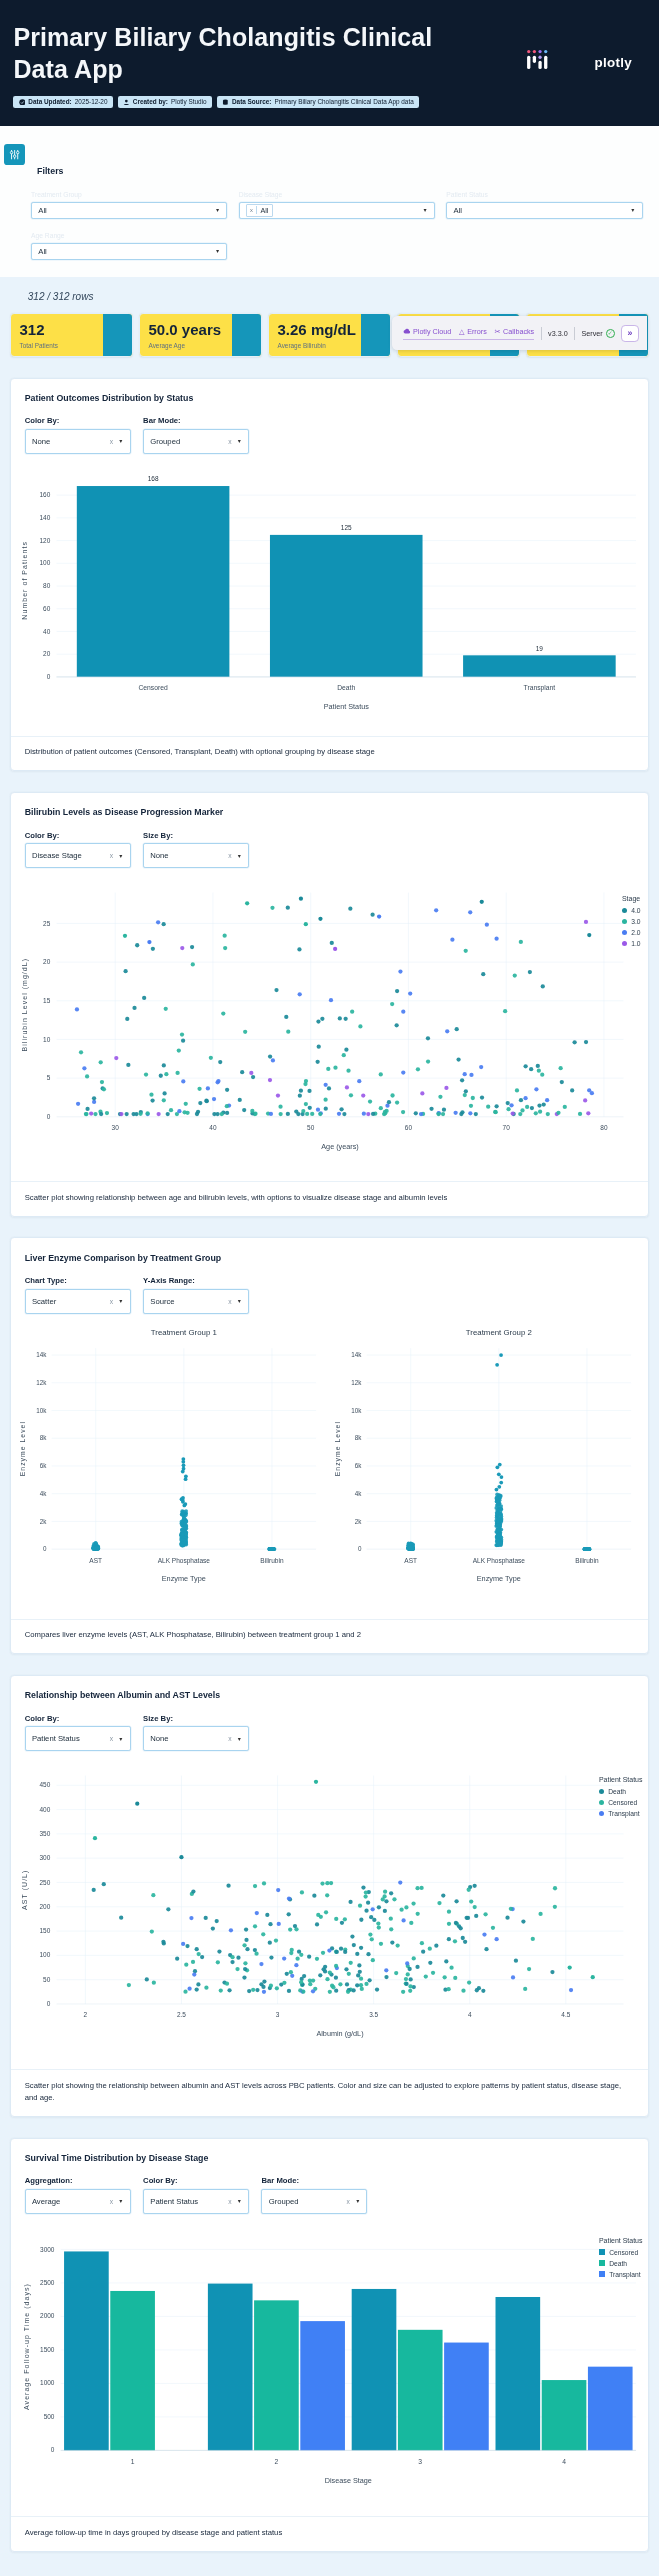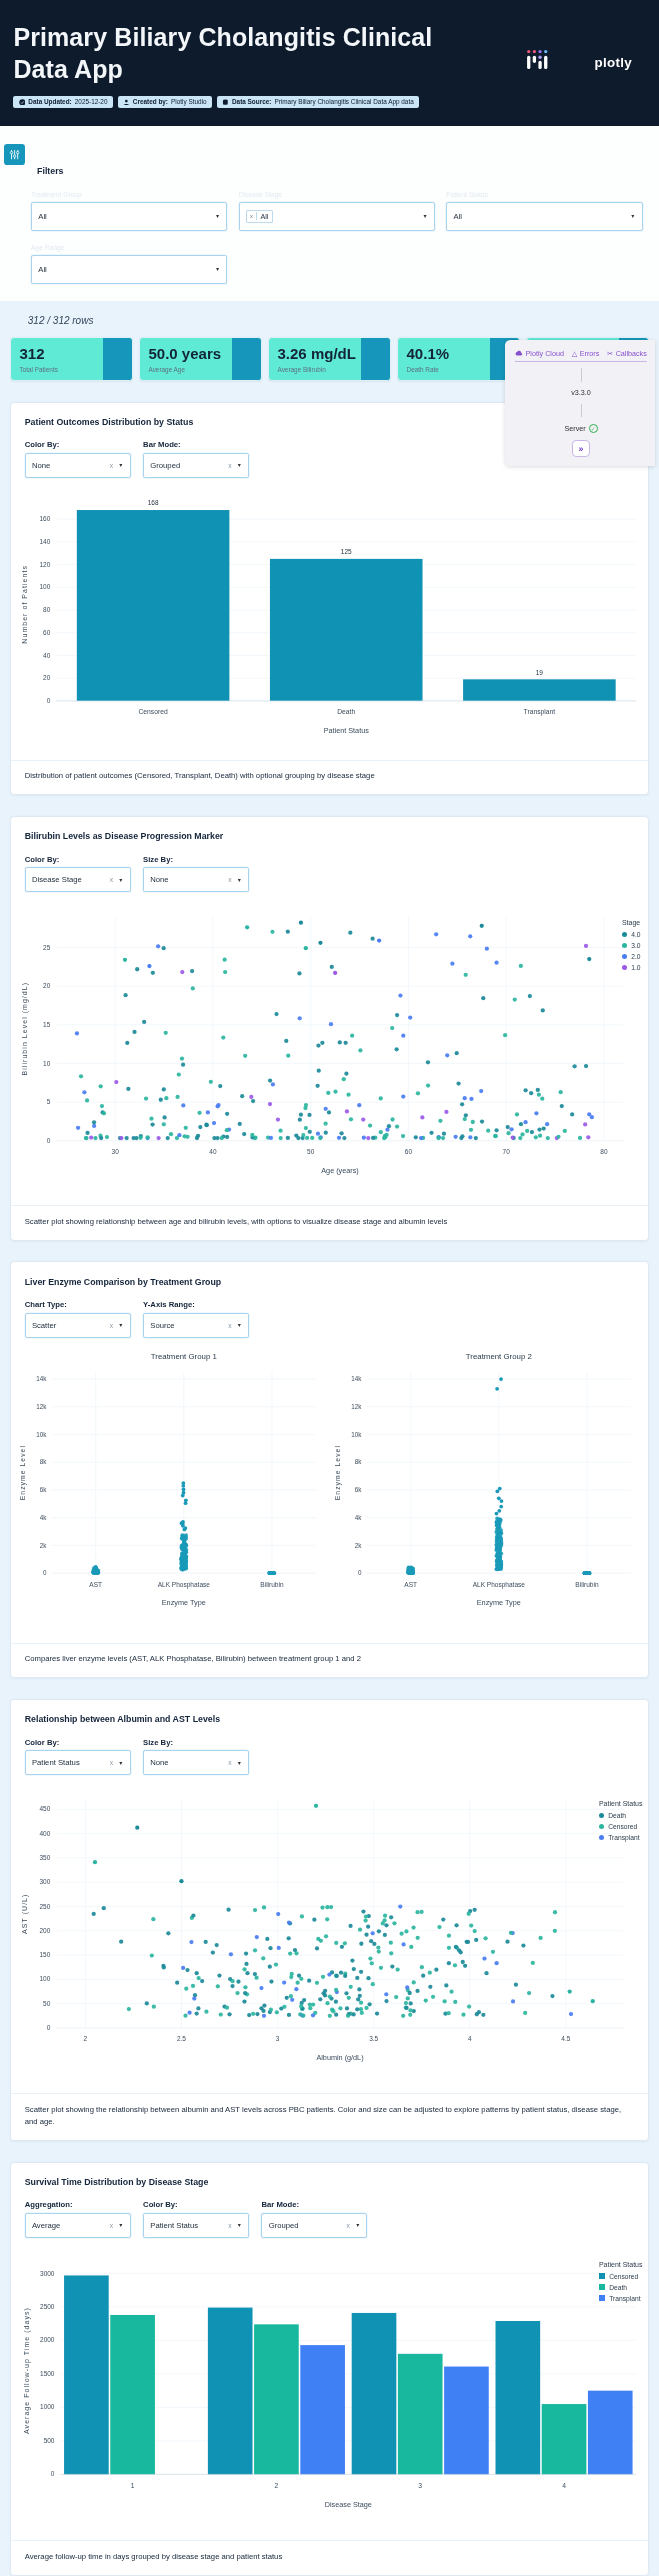--- a/index.html
+++ b/index.html
@@ -18,38 +18,38 @@
   .badge b { font-weight: 700; }
   .plotly-logo { position: absolute; right: 27px; top: 49px; display: flex; align-items: flex-end; gap: 5.2px; }
   .logo-text { color: #ffffff; font-size: 13.4px; font-weight: 700; letter-spacing: 0.3px; margin-left: 39px; }
   
   .filters-section { background: #fdfefe; padding: 8.2px 10.3px 17.5px 4.1px; }
   .filters-head { display: flex; align-items: center; gap: 12.4px; }
   .filters-icon { width: 20.6px; height: 20.6px; background: #1596ba; border-radius: 3.1px; display: flex; align-items: center; justify-content: center; }
   .filters-title { font-size: 8.8px; font-weight: 700; color: #16263c; margin-top: 32px; }
   .filter-grid { display: grid; grid-template-columns: repeat(3, 1fr); column-gap: 11.3px; row-gap: 13.4px; margin: 15.5px 6.2px 0 27px; }
   .filter-label { font-size: 6.7px; color: #e3eaf1; margin-bottom: 3.6px; }
-  .dropdown { background: #fff; border: 0.5px solid #a9d4ef; border-radius: 2.1px; height: 29px; display: flex; align-items: center; padding: 0 6.2px; font-size: 7.7px; color: #22313f; box-shadow: 0 0 0 0.5px rgba(173,214,240,.35); }
+  .dropdown { background: #fff; border: 0.5px solid #a9d4ef; border-radius: 2.1px; height: 17px; display: flex; align-items: center; padding: 0 6.2px; font-size: 7.7px; color: #22313f; box-shadow: 0 0 0 0.5px rgba(173,214,240,.35); }
   .dd-value { flex: 1; }
   .dd-x { color: #8b98a5; font-size: 6.7px; margin-right: 5.2px; }
   .dd-caret { color: #333; font-size: 5.2px; }
   .chip { border: 0.5px solid #bcd9ee; border-radius: 1px; display: inline-flex; align-items: center; margin-right: 4.1px; }
   .chip .chip-x { padding: 1px 3.1px; border-right: 0.5px solid #bcd9ee; color: #6b7a88; font-size: 5.7px; }
   .chip .chip-label { padding: 1px 3.6px; font-size: 7.2px; }
   
   .page-body { padding: 0 0 13.4px 0; }
   .stats-zone { position: relative; padding: 10.3px 10.3px 0 10.3px; }
   .rows-info { font-style: italic; font-size: 10px; color: #31455a; margin: 3.1px 0 11.3px 17.5px; }
   .stat-row { display: flex; gap: 6.7px; }
-  .stat-card { background: #5eead4; border-radius: 4.1px; overflow: hidden; display: flex; flex: 1; box-shadow: 0 0.5px 1.5px rgba(30,60,90,.08); border: 0.5px solid #e3eff8; }
+  .stat-card { background: #fde047; border-radius: 4.1px; overflow: hidden; display: flex; flex: 1; box-shadow: 0 0.5px 1.5px rgba(30,60,90,.08); border: 0.5px solid #e3eff8; }
   .stat-main { padding: 7.2px 5.2px 7.2px 8.2px; flex: 1; }
   .stat-value { font-size: 15px; font-weight: 700; color: #13243a; white-space: nowrap; }
   .stat-label { font-size: 6.4px; color: #5f7080; margin-top: 3.6px; white-space: nowrap; }
   .stat-accent { width: 29px; background: #1596ba; }
-  .dev-toolbar { position: absolute; right: 4px; top: 39px; background: #f2f2f6; border-radius: 5.2px 0 0 5.2px; box-shadow: 0 1px 4.1px rgba(0,0,0,.15); padding: 8.2px 8.2px 8.2px 10.3px; display: flex; align-items: center; gap: 6.7px; z-index: 5; flex-direction: column; }
+  .dev-toolbar { position: absolute; right: 12px; top: 39px; background: #f2f2f6; border-radius: 5.2px 0 0 5.2px; box-shadow: 0 1px 4.1px rgba(0,0,0,.15); padding: 8.2px 8.2px 8.2px 10.3px; display: flex; align-items: center; gap: 6.7px; z-index: 5; }
   .devtb-group { display: flex; gap: 7.7px; padding-bottom: 3.1px; border-bottom: 0.5px solid #c9b5e8; }
   .devtb-item { color: #8750cf; font-size: 7.2px; display: flex; align-items: center; gap: 2.6px; }
   .devtb-div { width: 0.5px; height: 13.4px; background: #c9ccd4; }
   .devtb-version { color: #2b2b33; font-size: 7.2px; }
   .devtb-server { color: #2b2b33; font-size: 7.2px; display: flex; align-items: center; gap: 3.1px; }
   .server-ok { color: #2fae4e; border: 0.8px solid #2fae4e; border-radius: 50%; width: 8.8px; height: 8.8px; font-size: 5.7px; display: inline-flex; align-items: center; justify-content: center; }
   .devtb-expand { color: #6a3bbf; border: 0.8px solid #c9b5e8; background:#fff; border-radius: 4.1px; width: 17.5px; height: 17.5px; font-size: 8.8px; font-weight: 700; display: flex; align-items: center; justify-content: center; }
   
   .card { background: #fff; border: 0.5px solid #ddeaf5; border-radius: 4.1px; margin: 20.6px 10.3px 0 10.3px; box-shadow: 0 0.5px 2.1px rgba(30,60,90,.06); overflow: hidden; }
   .card-title { font-size: 8.8px; font-weight: 700; color: #14243a; padding: 14.4px 13.4px 0 13.4px; }

